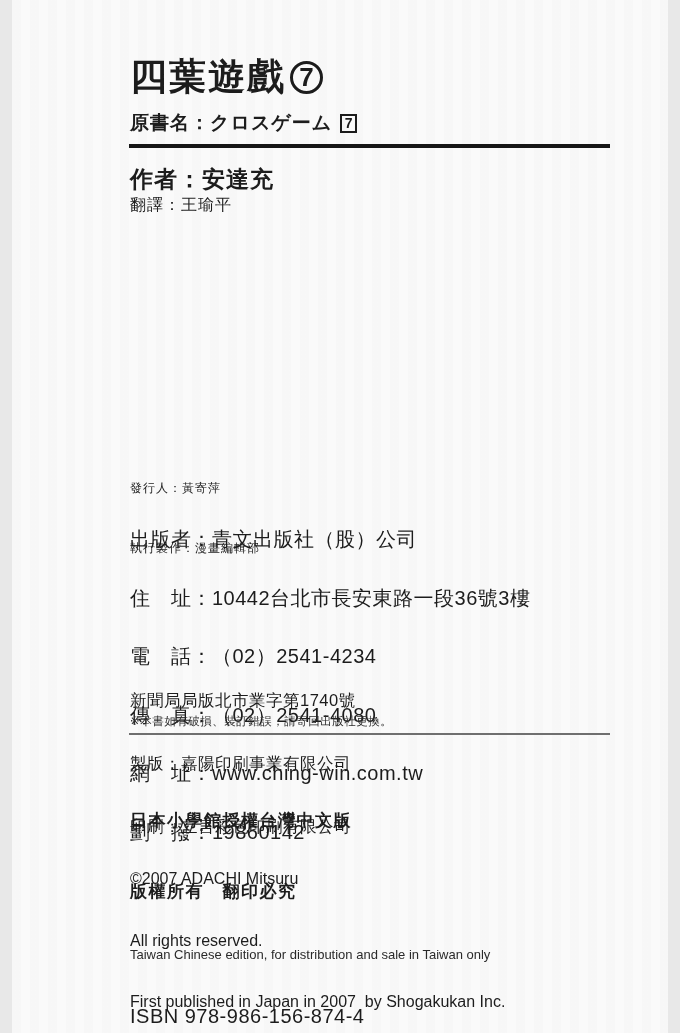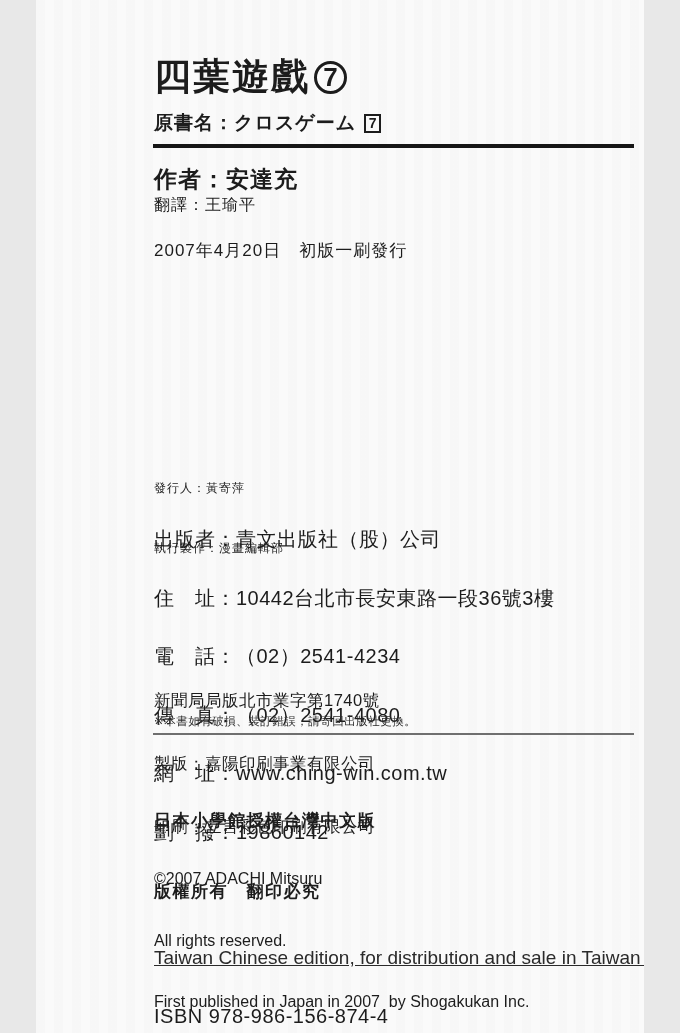--- a/index.html
+++ b/index.html
@@ -2,21 +2,21 @@
 <html><head>
 <meta charset="utf-8">
 <style>
   html, body {
     margin: 0;
     padding: 0;
     background: #e8e8e8;
   }
   .page {
     position: relative;
-    width: 608px;
+    width: 656px;
     height: 1033px;
     margin: 0 auto;
     background: #fafafa;
     background-image: repeating-linear-gradient(
       90deg,
       rgba(0,0,0,0.012) 0px, rgba(0,0,0,0.012) 9px,
       rgba(0,0,0,0) 9px, rgba(0,0,0,0) 18px
     );
     color: #1c1c1c;
     font-family: "Liberation Sans", "DejaVu Sans", sans-serif;
@@ -96,41 +96,40 @@
   .license-block {
     top: 762px;
     font-family: "Liberation Serif", "DejaVu Serif", serif;
     font-size: 17px;
     font-weight: bold;
     line-height: 23.5px;
     letter-spacing: 1.5px;
   }
   .copy-block    { top: 828px; font-size: 16px; line-height: 20.5px; }
   .tw-cn-line    { top: 929px; font-size: 15px; letter-spacing: 0.5px; }
-  .tw-en-line    { top: 947px; font-size: 19px; color: #2a2a2a; text-decoration: underline; }
+  .tw-en-line    { top: 947px; font-size: 13px; color: #2a2a2a; }
   .isbn-line     { top: 964px; font-size: 20px; letter-spacing: 0.5px; margin-top: 41px; }
 </style>
 </head>
 <body>
 
 <div class="page">
 
   <div class="abs book-title">
     <span>四葉遊戲</span><span class="vol-circle">7</span>
   </div>
 
   <div class="abs orig-title">
     <span>原書名：クロスゲーム</span><span class="vol-box">7</span>
   </div>
 
   <div class="rule-thick"></div>
 
   <div class="abs author-line">作者：安達充</div>
   <div class="abs trans-line">翻譯：王瑜平</div>
-  <div class="abs date-line">2007年4月20日　初版一刷發行</div>
 
   <div class="abs staff-block">
     <div>發行人：黃寄萍</div>
     <div>執行製作：漫畫編輯部</div>
   </div>
 
   <div class="abs pub-block">
     <div>出版者：青文出版社（股）公司</div>
     <div>住　址：10442台北市長安東路一段36號3樓</div>
     <div>電　話：（02）2541-4234</div>

